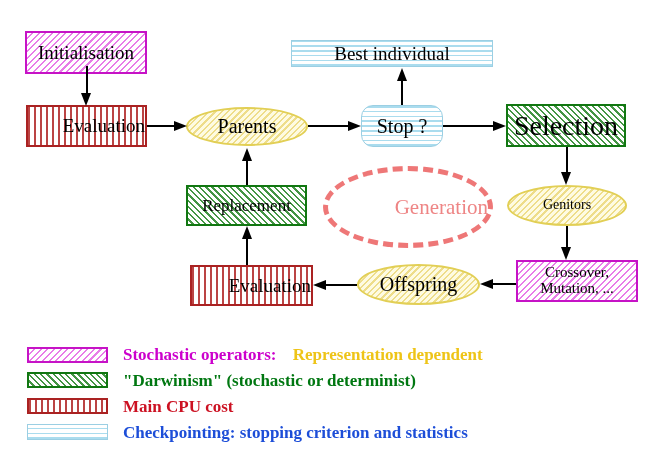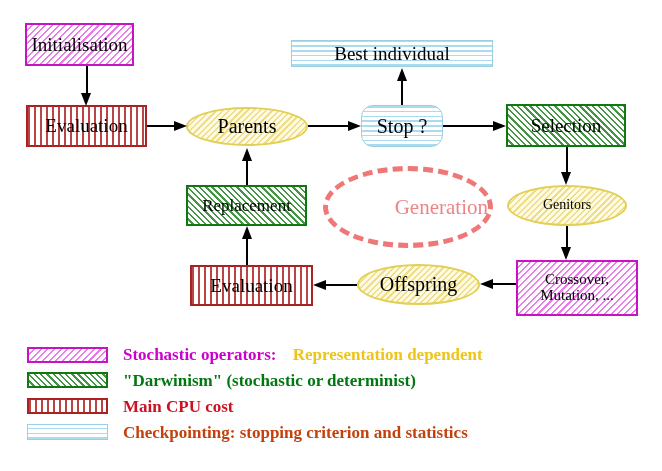--- a/index.html
+++ b/index.html
@@ -22,20 +22,21 @@
   .hatch-green {
     border:2px solid #117711;
     background-color:#fff;
     background-image:repeating-linear-gradient(45deg, rgba(255,255,255,0) 0 2.8px, #449544 2.8px 4.4px);
   }
   
   .stripe-red {
     border:2px solid #aa2222;
     background-color:#fff;
     background-image:repeating-linear-gradient(90deg, #bb4444 0 2px, rgba(255,255,255,0) 2px 6px);
+    justify-content:flex-end;
   }
   
   .lines-cyan {
     border:1.5px solid #9bcfe3;
     background-color:#fff;
     background-image:repeating-linear-gradient(0deg, #aadcee 0 1.6px, rgba(255,255,255,0) 1.6px 4.8px);
   }
   
   .ellipse-yellow {
     border:2px solid #e2cf55; border-radius:50%;
@@ -56,58 +57,58 @@
   .ah-left  { border-top:5px solid transparent; border-bottom:5px solid transparent; border-right:13px solid #000; }
   .ah-up    { border-left:5px solid transparent; border-right:5px solid transparent; border-bottom:13px solid #000; }
   .ah-down  { border-left:5px solid transparent; border-right:5px solid transparent; border-top:13px solid #000; }
   
   .swatch { position:absolute; left:27px; width:81px; height:16px; box-sizing:border-box; }
   .legend-label { position:absolute; left:123px; font-size:17px; font-weight:bold; white-space:nowrap; }
   .lg-magenta { color:#cc00cc; }
   .lg-gold    { color:#eec417; margin-left:12px; }
   .lg-green   { color:#007711; }
   .lg-red     { color:#cc1122; }
-  .lg-cyan    { color:#c2410c; }
+  .lg-cyan    { color:#1d4ed8; }
   .small-text { font-size:15px; }
   .mid-text { font-size:17px; }
 </style>
 </head>
 <body>
 
 <div id="canvas">
 
-  <div class="node hatch-magenta" style="left:25px; top:23px; width:109px; height:43px;">
+  <div class="node hatch-magenta" style="left:25px; top:31px; width:122px; height:43px;">
     <span>Initialisation</span>
   </div>
 
   <div class="node stripe-red" style="left:26px; top:105px; width:121px; height:42px;">
     <span>Evaluation</span>
   </div>
 
   <div class="node ellipse-yellow" style="left:186px; top:107px; width:122px; height:39px; font-size:20px;">
     <span>Parents</span>
   </div>
 
   <div class="node lines-cyan" style="left:291px; top:40px; width:202px; height:27px;">
     <span>Best individual</span>
   </div>
 
   <div class="node lines-cyan rounded" style="left:361px; top:105px; width:82px; height:42px; font-size:20px;">
     <span>Stop ?</span>
   </div>
 
-  <div class="node hatch-green" style="left:506px; top:104px; width:120px; height:43px; font-size:19px;">
+  <div class="node hatch-green" style="left:506px; top:104px; width:120px; height:43px; font-size:28px;">
     <span>Selection</span>
   </div>
 
   <div class="node ellipse-yellow" style="left:507px; top:185px; width:120px; height:41px; font-size:14px;">
     <span>Genitors</span>
   </div>
 
-  <div class="node hatch-magenta small-text" style="left:516px; top:260px; width:122px; height:56px; flex-direction:column;">
+  <div class="node hatch-magenta small-text" style="left:516px; top:260px; width:122px; height:42px; flex-direction:column;">
     <span>Crossover,</span>
     <span>Mutation, ...</span>
   </div>
 
   <div class="node ellipse-yellow" style="left:357px; top:264px; width:123px; height:41px; font-size:20px;">
     <span>Offspring</span>
   </div>
 
   <div class="node stripe-red" style="left:190px; top:265px; width:123px; height:41px;">
     <span>Evaluation</span>

